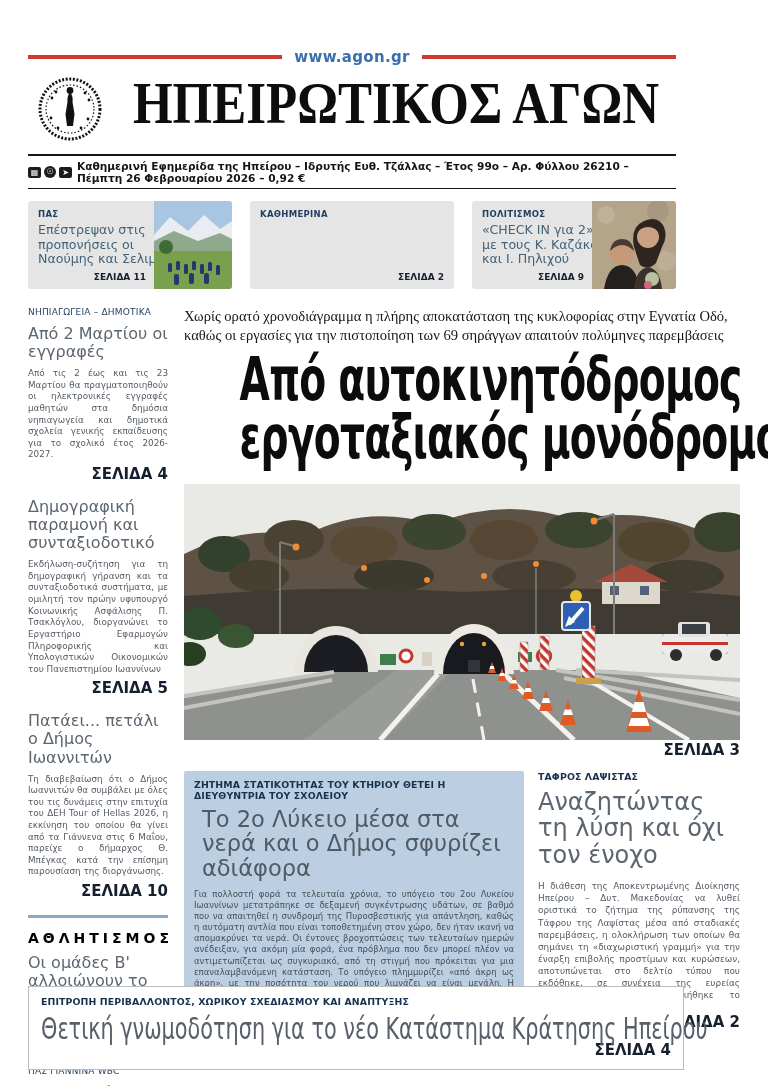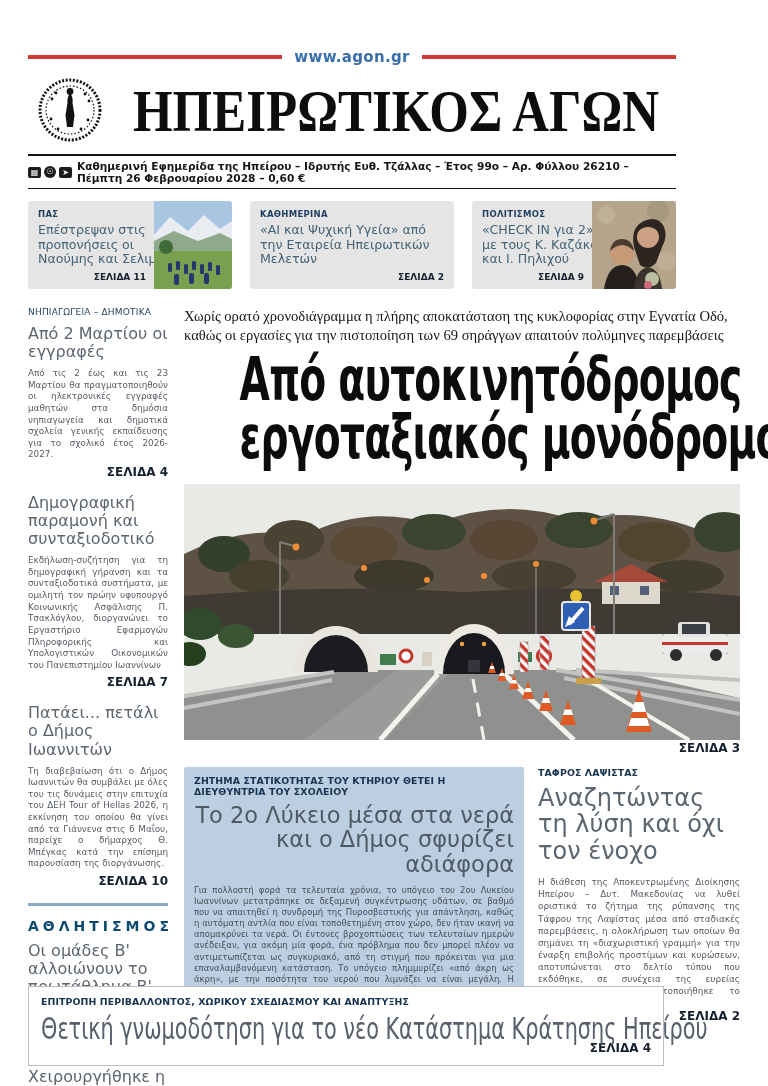--- a/index.html
+++ b/index.html
@@ -9,21 +9,21 @@
     background:#ffffff; color:#222; overflow:hidden;
   }
   .page { position:relative; width:704px; height:1086px; padding:0 28px; }
 
   
   .urlrow { display:flex; align-items:center; gap:12px; padding-top:48px; }
   .urlrow .rule { flex:1; height:4px; background:#cf3a32; }
   .urlrow .url { color:#3a6fad; font-weight:bold; font-size:15px; letter-spacing:.3px; }
 
   
-  .masthead { display:flex; align-items:center; margin-top:10px; height:68px; }
+  .masthead { display:flex; margin-top:10px; height:68px; }
   .mast-logo { width:88px; height:66px; flex:0 0 auto; }
   .mast-title {
     flex:1; text-align:center;
     font-family:"Liberation Serif", serif; font-weight:bold;
     font-size:49px; color:#0d0d0d; white-space:nowrap;
     transform:scale(1.04,1.22); transform-origin:center;
     letter-spacing:0px;
   }
 
   
@@ -45,52 +45,52 @@
   .t-page  { position:absolute; bottom:7px; font-size:9px; font-weight:bold; color:#15202e; }
   .t-photo { position:absolute; right:0; top:0; bottom:0; }
 
   
   .maingrid { display:grid; grid-template-columns:140px 556px; column-gap:16px; margin-top:18px; }
 
   
   .sb-label { font-size:9px; font-weight:normal; color:#1e3d5f; margin-bottom:3px; letter-spacing:.2px;}
   .sb-title { font-size:16px; color:#5c6670; line-height:1.13; margin:8px 0 7px; }
   .sb-body  { font-size:8.8px; color:#565c64; line-height:1.32; text-align:justify; }
-  .pg { text-align:right; font-size:12px; font-weight:bold; color:#15202e; }
+  .pg { text-align:right; font-size:15px; font-weight:bold; color:#15202e; }
   .sb-pg { margin:4px 0 15px; }
   .sb-divider { height:3px; background:#8aa8c8; margin:2px 0 12px; }
-  .sb-sports { font-size:14px; font-weight:bold; color:#0c4a6e; letter-spacing:4px; margin:2px 0 8px; }
+  .sb-sports { font-size:14px; font-weight:bold; color:#000000; letter-spacing:4px; margin:2px 0 8px; }
 
   
   .kicker {
     font-family:"Liberation Serif", serif; font-size:14.6px; color:#161616;
     text-align:left; line-height:1.3; margin-bottom:4px;
   }
   .headline { text-align:center; margin:6px 0 17px; }
   .hl {
     display:block; font-weight:bold; color:#0c0c0c;
     font-size:49px; line-height:1.18; letter-spacing:-1px; white-space:nowrap;
     transform:scale(.8,1.22); transform-origin:center;
   }
   .photo { display:block; margin-top:10px; }
   .caption { font-size:12.4px; color:#5a6068; line-height:1.32; margin-top:9px; }
   .cap-pg { margin-top:1px; }
 
   
   .articles { display:grid; grid-template-columns:340px 1fr; gap:14px; margin-top:12px; }
   .school { background:#bccfe2; padding:8px 10px 7px; border-radius:2px; }
   .a-label { font-size:9.4px; font-weight:bold; color:#16324f; letter-spacing:.1px; }
-  .school-title { font-size:22.5px; color:#4f5a64; line-height:1.1; margin:6px 0 8px;text-align:right; }
+  .school-title { font-size:22.5px; color:#4f5a64; line-height:1.1; margin:6px 8px 8px; }
   .school-body { font-size:8.5px; color:#474e56; line-height:1.31; text-align:justify; }
   .laps-title { font-size:24px; color:#5c6670; line-height:1.12; margin:7px 0 11px; }
   .laps-body { font-size:8.9px; color:#565c64; line-height:1.36; text-align:justify; }
 
   
   .bottom {
-    position:absolute; left:28px; right:40px; top:986px;
+    position:absolute; left:28px; right:20px; top:986px;
     border:1px solid #b9bdc2; padding:9px 12px 10px; background:#fff;
   }
   .bottom-title {
     display:inline-block; font-size:28.5px; color:#565f6a; white-space:nowrap;
     transform:scale(.73,1.08); transform-origin:left center; margin-top:5px;
   }
   .bottom-pg { margin-top:-4px; }
 </style>
 </head>
 <body>
@@ -122,21 +122,21 @@
     </svg>
     <div class="mast-title">ΗΠΕΙΡΩΤΙΚΟΣ ΑΓΩΝ</div>
   </div>
 
   <div class="dateline">
     <span class="dl-icons">
       <span class="dl-ic">▦</span>
       <span class="dl-ic round">☉</span>
       <span class="dl-ic">➤</span>
     </span>
-    <span>Καθημερινή Εφημερίδα της Ηπείρου – Ιδρυτής Ευθ. Τζάλλας – Έτος 99ο – Αρ. Φύλλου 26210 – Πέμπτη 26 Φεβρουαρίου 2028 – 0,60 €</span>
+    <span>Καθημερινή Εφημερίδα της Ηπείρου – Ιδρυτής Ευθ. Τζάλλας – Έτος 99ο – Αρ. Φύλλου 26210 – Πέμπτη 26 Φεβρουαρίου 2026 – 0,92 €</span>
   </div>
 
   <div class="teasers">
 
     <div class="teaser">
       <div class="t-label">ΠΑΣ</div>
       <div class="t-title" style="width:138px">Επέστρεψαν στις προπονήσεις οι Ναούμης και Σελιμάι</div>
       <div class="t-page" style="right:86px">ΣΕΛΙΔΑ 11</div>
       <svg class="t-photo" width="78" height="88" viewBox="0 0 78 88">
         <rect width="78" height="50" fill="#a8c6e2"></rect>
@@ -154,21 +154,20 @@
           <rect x="62" y="64" width="4" height="10" rx="1.5"></rect>
             <rect x="35" y="72" width="5" height="11" rx="2"></rect>
           <rect x="50" y="72" width="5" height="11" rx="2"></rect>
             <rect x="20" y="73" width="5" height="11" rx="2"></rect>
         </g>
       </svg>
     </div>
 
     <div class="teaser">
       <div class="t-label">ΚΑΘΗΜΕΡΙΝΑ</div>
-      <div class="t-title">«ΑΙ και Ψυχική Υγεία» από την Εταιρεία Ηπειρωτικών Μελετών</div>
       <div class="t-page" style="right:10px">ΣΕΛΙΔΑ 2</div>
     </div>
 
     <div class="teaser">
       <div class="t-label">ΠΟΛΙΤΙΣΜΟΣ</div>
       <div class="t-title" style="width:128px">«CHECK IN για 2» με τους Κ. Καζάκο και Ι. Πηλιχού</div>
       <div class="t-page" style="right:92px">ΣΕΛΙΔΑ 9</div>
       <svg class="t-photo" width="84" height="88" viewBox="0 0 84 88">
         <rect width="84" height="88" fill="#b3a48a"></rect>
         <circle cx="14" cy="14" r="9" fill="#c4b69c" opacity=".7"></circle>
@@ -194,21 +193,21 @@
       <div>
         <div class="sb-label">ΝΗΠΙΑΓΩΓΕΙΑ – ΔΗΜΟΤΙΚΑ</div>
         <div class="sb-title">Από 2 Μαρτίου οι εγγραφές</div>
         <div class="sb-body">Από τις 2 έως και τις 23 Μαρτίου θα πραγματοποιηθούν οι ηλεκτρονικές εγγραφές μαθητών στα δημόσια νηπιαγωγεία και δημοτικά σχολεία γενικής εκπαίδευσης για το σχολικό έτος 2026-2027.</div>
         <div class="pg sb-pg">ΣΕΛΙΔΑ 4</div>
       </div>
 
       <div>
         <div class="sb-title">Δημογραφική παραμονή και συνταξιοδοτικό</div>
         <div class="sb-body">Εκδήλωση-συζήτηση για τη δημογραφική γήρανση και τα συνταξιοδοτικά συστήματα, με ομιλητή τον πρώην υφυπουργό Κοινωνικής Ασφάλισης Π. Τσακλόγλου, διοργανώνει το Εργαστήριο Εφαρμογών Πληροφορικής και Υπολογιστικών Οικονομικών του Πανεπιστημίου Ιωαννίνων</div>
-        <div class="pg sb-pg">ΣΕΛΙΔΑ 7</div>
+        <div class="pg sb-pg">ΣΕΛΙΔΑ 5</div>
       </div>
 
       <div>
         <div class="sb-title">Πατάει... πετάλι ο Δήμος Ιωαννιτών</div>
         <div class="sb-body">Τη διαβεβαίωση ότι ο Δήμος Ιωαννιτών θα συμβάλει με όλες του τις δυνάμεις στην επιτυχία του ΔΕΗ Tour of Hellas 2026, η εκκίνηση του οποίου θα γίνει από τα Γιάννενα στις 6 Μαΐου, παρείχε ο δήμαρχος Θ. Μπέγκας κατά την επίσημη παρουσίαση της διοργάνωσης.</div>
         <div class="pg sb-pg">ΣΕΛΙΔΑ 10</div>
       </div>
 
       <div class="sb-divider"></div>
       <div class="sb-sports">ΑΘΛΗΤΙΣΜΟΣ</div>

